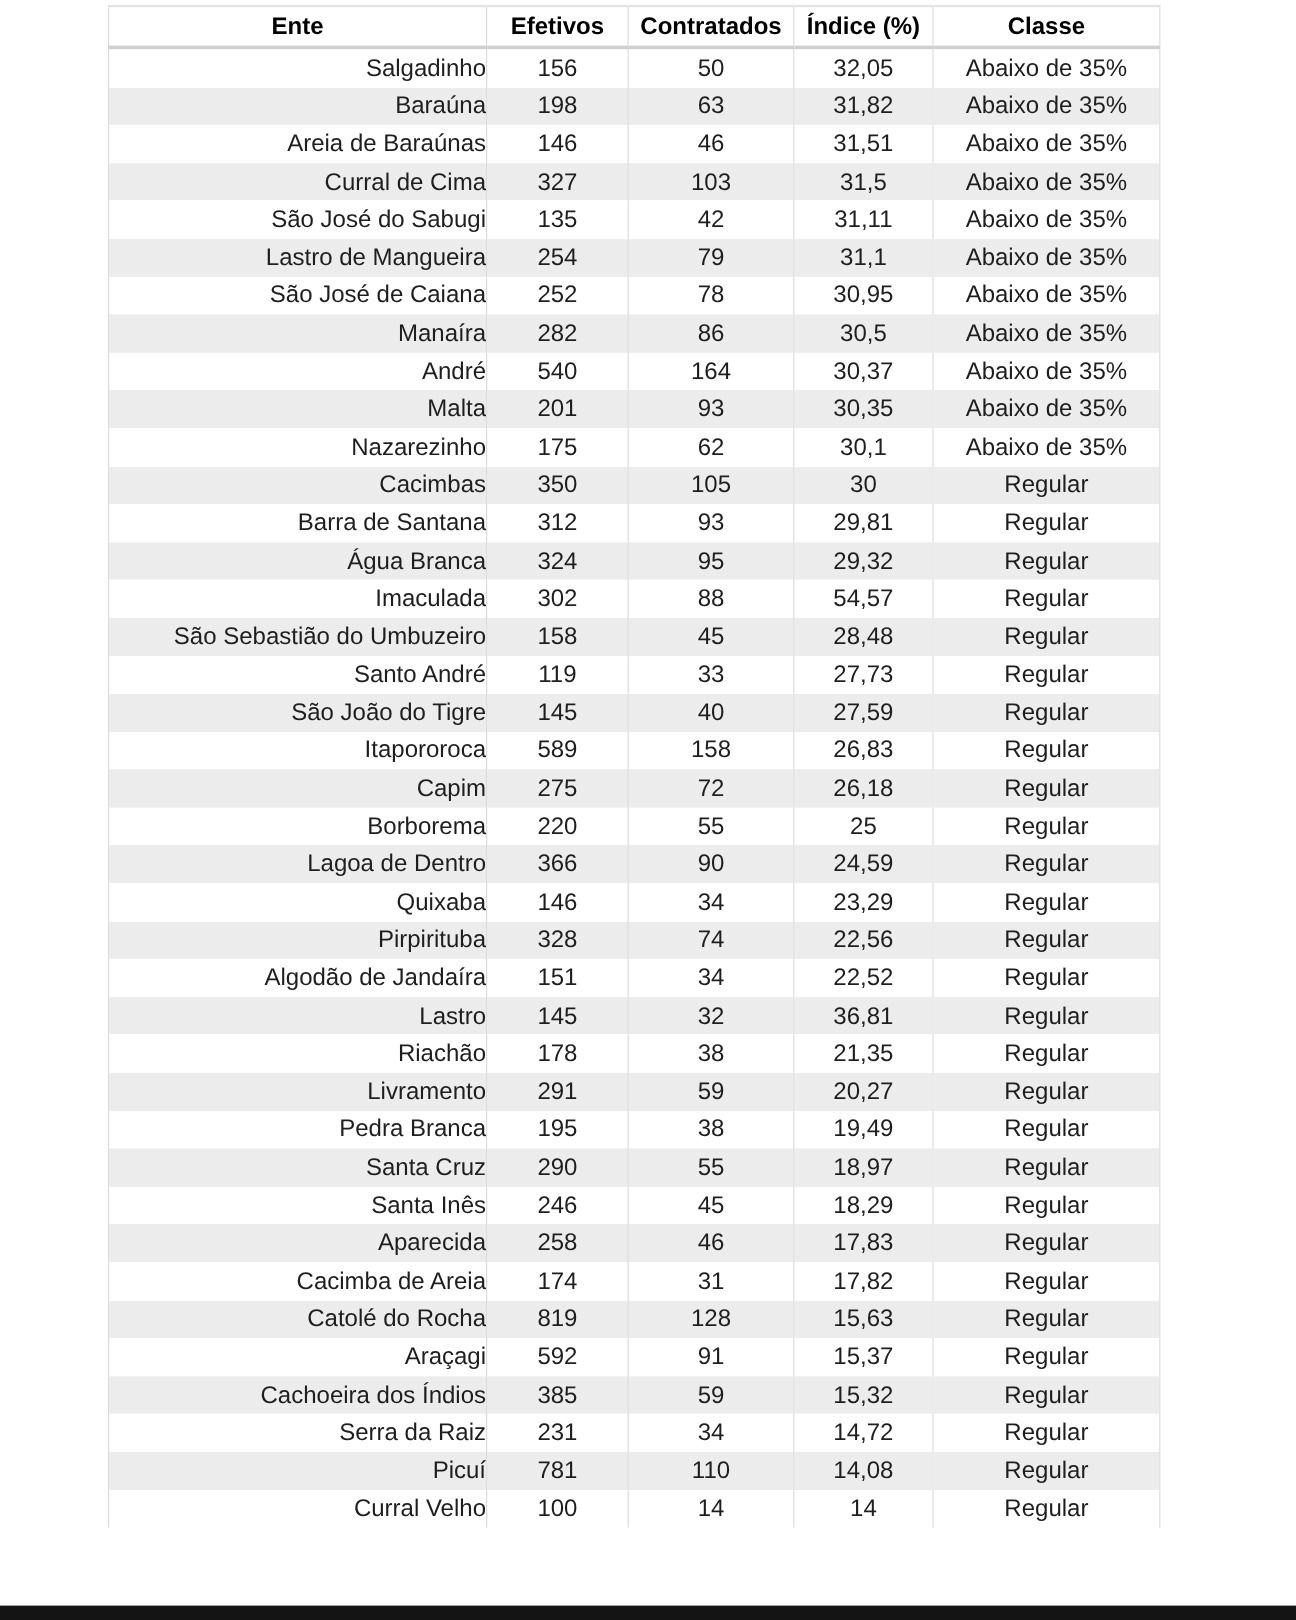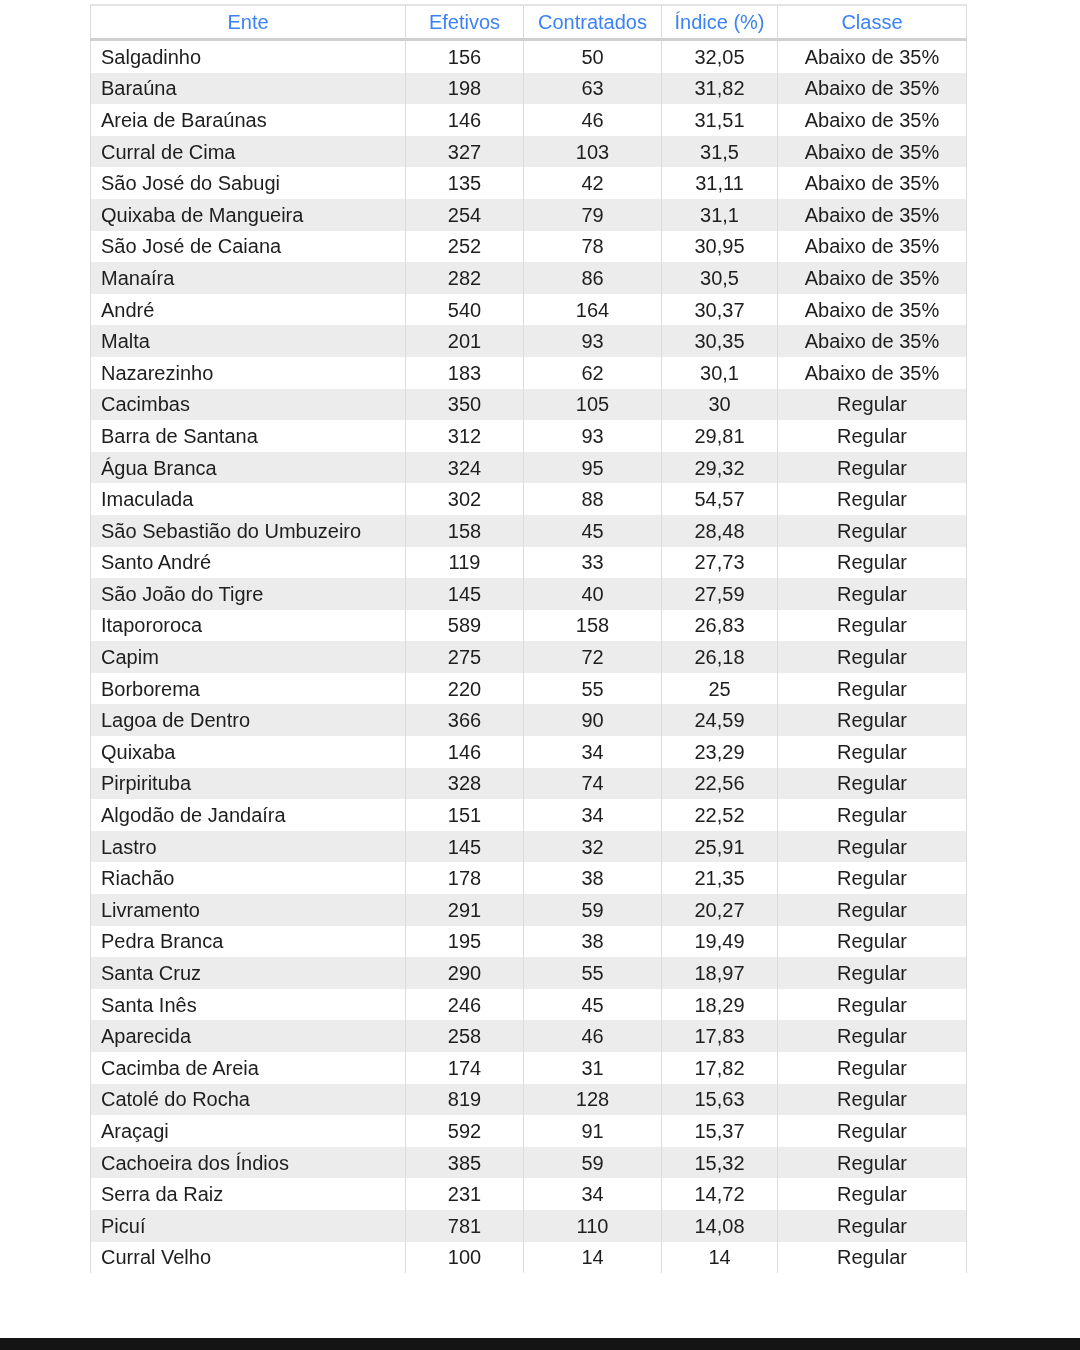--- a/index.html
+++ b/index.html
@@ -36,30 +36,30 @@
       padding: 0;
       font-size: 20px;
       line-height: 20px;
       border-left: 1px solid #dcdcdc;
       border-right: 1px solid #dcdcdc;
       white-space: nowrap;
       overflow: hidden;
     }
     thead th {
       height: 32px;
-      font-weight: normal;
+      font-weight: bold;
       text-align: center;
       background: #ffffff;
       border-top: 2px solid #e4e4e4;
       border-bottom: 3px solid #d0d0d0;
-      color: #3b82f6;
+      color: #000000;
     }
     tbody tr:nth-child(odd) td { background: #ffffff; }
     tbody tr:nth-child(even) td { background: #ececec; }
-    td.ente { text-align: left; padding-left: 10px; }
+    td.ente { text-align: right; padding-left: 10px; }
     td.num, td.cls { text-align: center; }
     .bottom-bar {
       position: absolute;
       left: 0;
       top: 1338px;
       width: 1080px;
       height: 12px;
       background: #141414;
     }
   </style>
@@ -114,21 +114,21 @@
           <td class="cls">Abaixo de 35%</td>
         </tr>
         <tr>
           <td class="ente">São José do Sabugi</td>
           <td class="num">135</td>
           <td class="num">42</td>
           <td class="num">31,11</td>
           <td class="cls">Abaixo de 35%</td>
         </tr>
         <tr>
-          <td class="ente">Quixaba de Mangueira</td>
+          <td class="ente">Lastro de Mangueira</td>
           <td class="num">254</td>
           <td class="num">79</td>
           <td class="num">31,1</td>
           <td class="cls">Abaixo de 35%</td>
         </tr>
         <tr>
           <td class="ente">São José de Caiana</td>
           <td class="num">252</td>
           <td class="num">78</td>
           <td class="num">30,95</td>
@@ -150,21 +150,21 @@
         </tr>
         <tr>
           <td class="ente">Malta</td>
           <td class="num">201</td>
           <td class="num">93</td>
           <td class="num">30,35</td>
           <td class="cls">Abaixo de 35%</td>
         </tr>
         <tr>
           <td class="ente">Nazarezinho</td>
-          <td class="num">183</td>
+          <td class="num">175</td>
           <td class="num">62</td>
           <td class="num">30,1</td>
           <td class="cls">Abaixo de 35%</td>
         </tr>
         <tr>
           <td class="ente">Cacimbas</td>
           <td class="num">350</td>
           <td class="num">105</td>
           <td class="num">30</td>
           <td class="cls">Regular</td>
@@ -257,21 +257,21 @@
           <td class="ente">Algodão de Jandaíra</td>
           <td class="num">151</td>
           <td class="num">34</td>
           <td class="num">22,52</td>
           <td class="cls">Regular</td>
         </tr>
         <tr>
           <td class="ente">Lastro</td>
           <td class="num">145</td>
           <td class="num">32</td>
-          <td class="num">25,91</td>
+          <td class="num">36,81</td>
           <td class="cls">Regular</td>
         </tr>
         <tr>
           <td class="ente">Riachão</td>
           <td class="num">178</td>
           <td class="num">38</td>
           <td class="num">21,35</td>
           <td class="cls">Regular</td>
         </tr>
         <tr>

